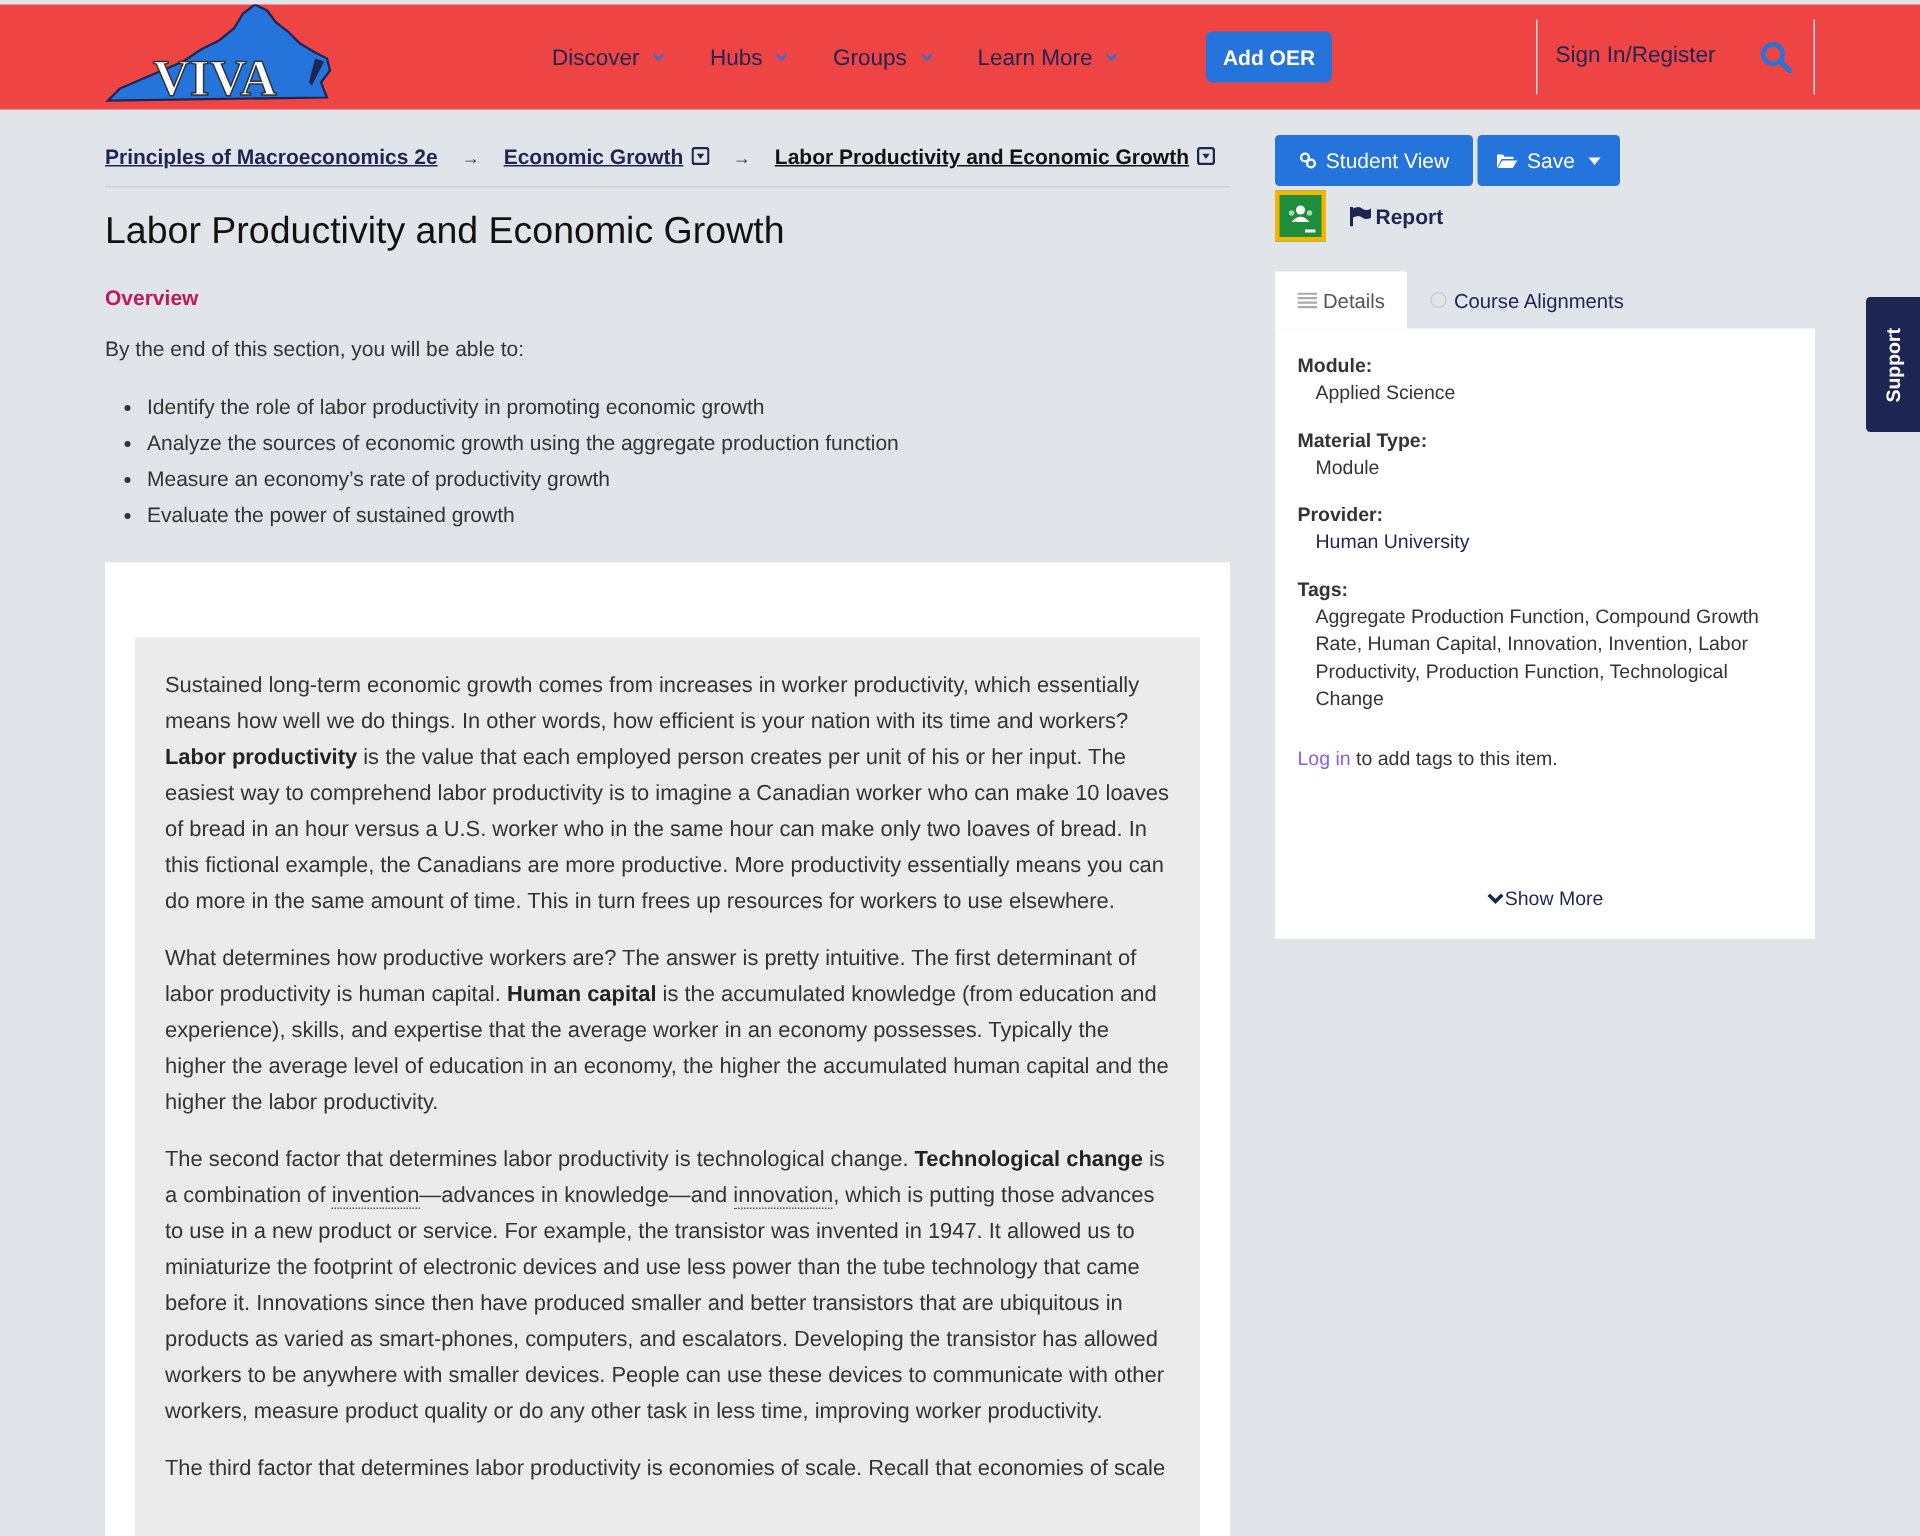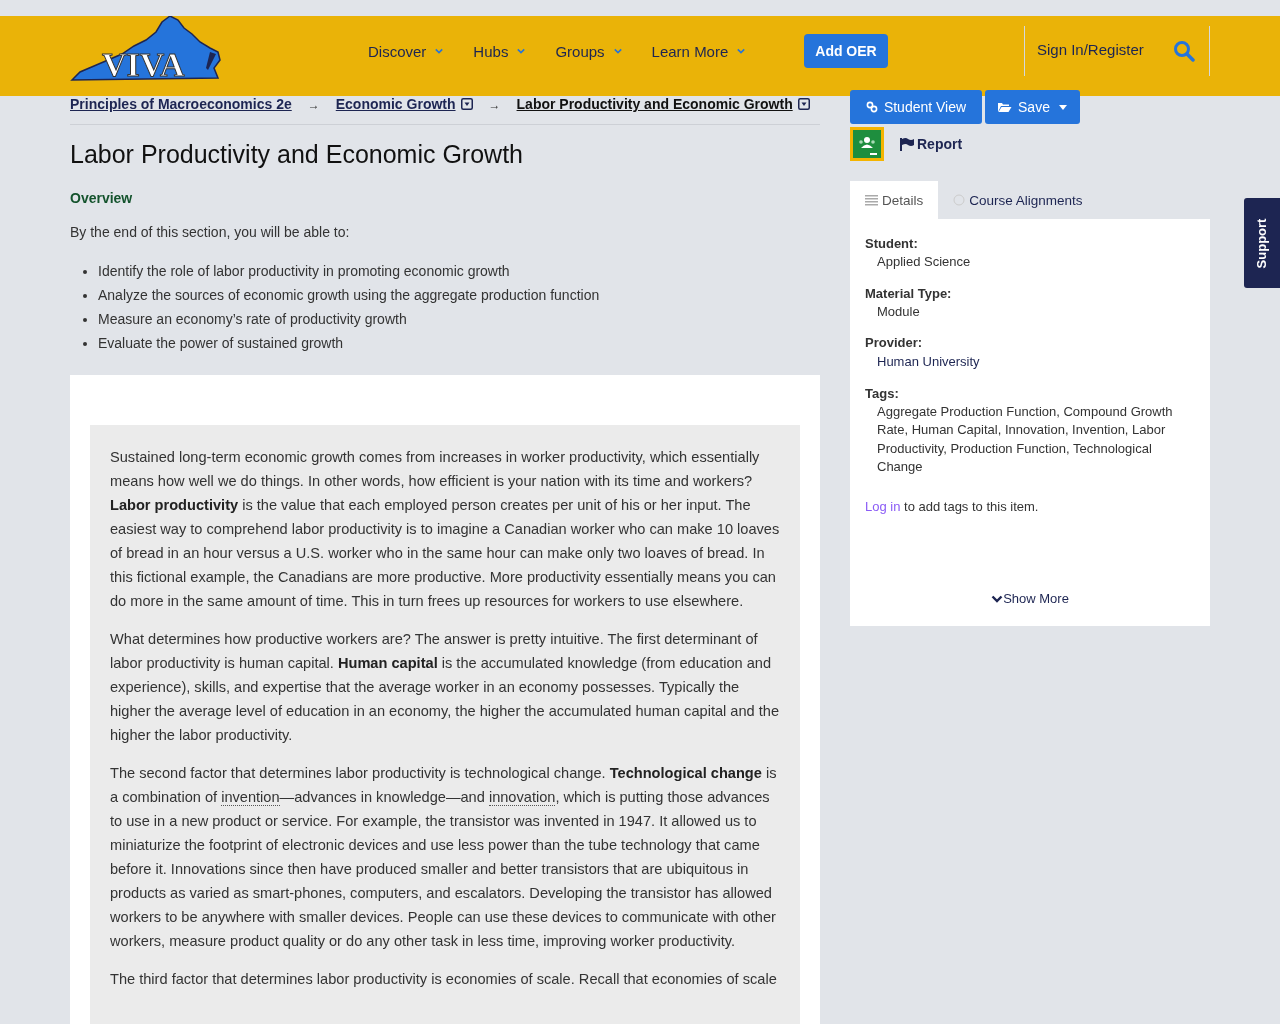--- a/index.html
+++ b/index.html
@@ -7,22 +7,22 @@
   body {
     background: #e1e4e9;
     font-family: "Liberation Sans", "DejaVu Sans", sans-serif;
     color: #333;
     position: relative;
   }
   a { text-decoration: none; }
 
   
   .header {
-    position: absolute; left: 0; top: 16px; width: 1280px; height: 80px;
-    background: #eab308;
+    position: absolute; left: 0; top: 3px; width: 1280px; height: 70px;
+    background: #ef4444;
   }
   .logo { position: absolute; left: 70px; top: 0; width: 152px; height: 66px; }
   .nav { position: absolute; left: 368px; top: 0; height: 70px; display: flex; align-items: center; }
   .nav-item {
     display: flex; align-items: center; font-size: 15px; color: #1d2552;
     margin-right: 30px; cursor: pointer;
   }
   .nav-item .chev { margin-left: 9px; width: 8px; height: 8px; }
   .add-oer {
     position: absolute; left: 804px; top: 18px; width: 84px; height: 34px;
@@ -41,21 +41,21 @@
   }
   .crumb { color: #1d2552; display: flex; align-items: center; text-decoration: underline; }
   .crumb.current { color: #111; }
   .crumb-sep { color: #333; margin: 2px 16px 0 16px; font-size: 12px; font-weight: normal; }
   .crumb-dd { margin-left: 5px; width: 12px; height: 12px; }
 
   .page-title {
     position: absolute; left: 70px; top: 140px; font-size: 25px; color: #111;
     font-weight: normal;
   }
-  .overview-label { position: absolute; left: 70px; top: 190px; font-size: 14px; font-weight: bold; color: #14532d; }
+  .overview-label { position: absolute; left: 70px; top: 190px; font-size: 14px; font-weight: bold; color: #be185d; }
   .overview-intro { position: absolute; left: 70px; top: 224px; font-size: 14px; color: #333; }
   .objectives { position: absolute; left: 98px; top: 261px; list-style: disc; font-size: 14px; color: #333; }
   .objectives li { height: 24px; line-height: 20px; }
 
   
   .content-card { position: absolute; left: 70px; top: 375px; width: 750px; height: 660px; background: #fff; }
   .content-box {
     position: absolute; left: 20px; top: 50px; width: 710px; height: 620px;
     background: #ebebeb; padding: 20px 20px 0 20px; overflow: hidden;
   }
@@ -245,21 +245,21 @@
   <div class="tab">
     <svg width="12" height="12" viewBox="0 0 12 12">
         <circle cx="6" cy="6" r="5" stroke="#ccc" stroke-width="1" fill="none"></circle>
       </svg>
     <span>Course Alignments</span>
   </div>
 </div>
 
 <div class="details-panel">
   <div class="field">
-    <div class="field-label">Student:</div>
+    <div class="field-label">Module:</div>
     <div class="field-value">Applied Science</div>
   </div>
   <div class="field">
     <div class="field-label">Material Type:</div>
     <div class="field-value">Module</div>
   </div>
   <div class="field">
     <div class="field-label">Provider:</div>
     <a class="field-value link">Human University</a>
   </div>

